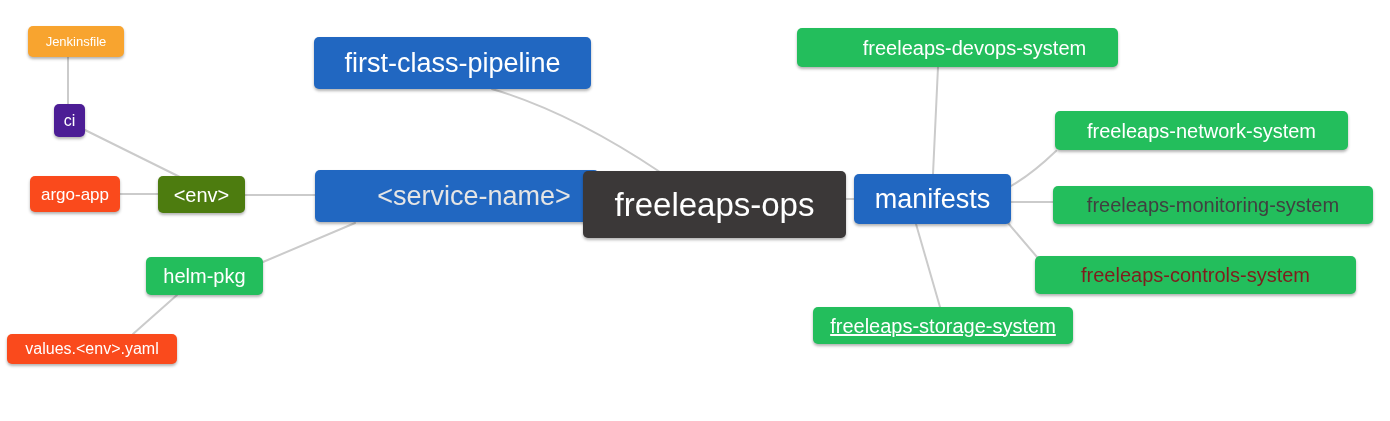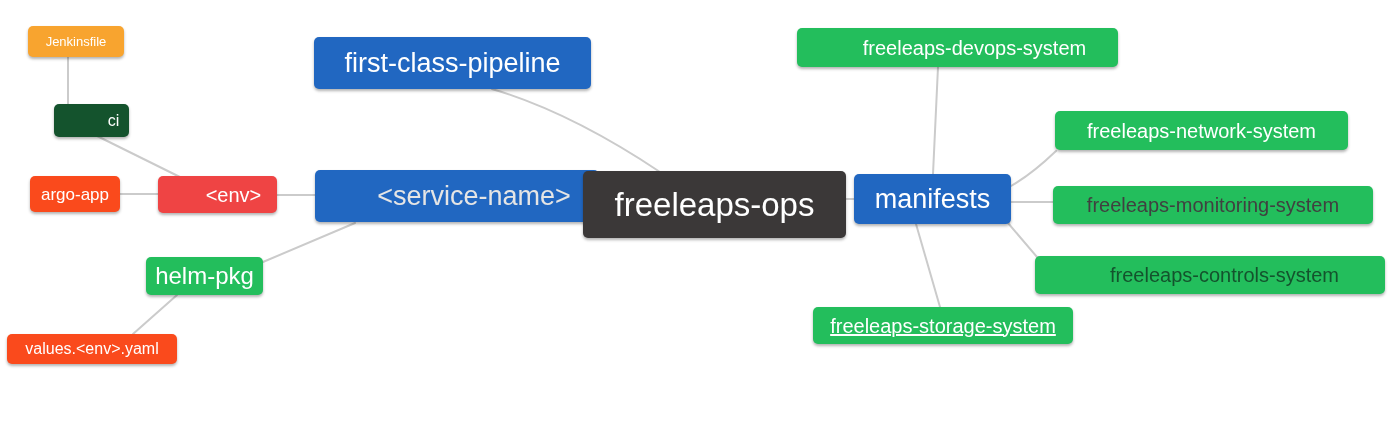--- a/index.html
+++ b/index.html
@@ -39,21 +39,21 @@
     box-shadow: 0 2px 3px rgba(0,0,0,0.3);
     cursor: pointer;
     line-height: 1;
     letter-spacing: 0;
   }
   
   #n-jenkinsfile        { left: 20px;   top: 26px;  width: 96px;  height: 31px; font-size: 13px; margin-left: 8px; }
   #n-ci                 { left: 54px;   top: 104px; width: 31px;  height: 33px; font-size: 16px; }
   #n-argo-app           { left: 30px;   top: 176px; width: 90px;  height: 36px; font-size: 17px; }
   #n-env                { left: 158px;  top: 176px; width: 87px;  height: 37px; font-size: 20px; }
-  #n-helm-pkg           { left: 146px;  top: 257px; width: 117px; height: 38px; font-size: 24px; }
+  #n-helm-pkg           { left: 146px;  top: 257px; width: 117px; height: 38px; font-size: 20px; }
   #n-values-env-yaml    { left: 7px;    top: 334px; width: 170px; height: 30px; font-size: 16px; }
   #n-first-class-pipeline { left: 314px; top: 37px; width: 277px; height: 52px; font-size: 27px; }
   #n-service-name       { left: 315px;  top: 170px; width: 250px; height: 52px; font-size: 27px; }
   #n-freeleaps-ops      { left: 583px;  top: 171px; width: 263px; height: 67px; font-size: 33px; }
   #n-manifests          { left: 854px;  top: 174px; width: 157px; height: 50px; font-size: 27px; text-align: center; }
   #n-devops-system      { left: 797px;  top: 28px;  width: 287px; height: 39px; font-size: 20px; }
   #n-network-system     { left: 1055px; top: 111px; width: 293px; height: 39px; font-size: 20px; }
   #n-monitoring-system  { left: 1053px; top: 186px; width: 320px; height: 38px; font-size: 20px; }
   #n-controls-system    { left: 1035px; top: 256px; width: 321px; height: 38px; font-size: 20px; }
   #n-storage-system     { left: 813px;  top: 307px; width: 260px; height: 37px; font-size: 20px; text-decoration: underline; }
@@ -75,41 +75,41 @@
     <path d="M846,199 L854,199" style="stroke: rgb(203, 203, 203);"></path>
     <path d="M933,174 L938,67" style="stroke: rgb(203, 203, 203);"></path>
     <path d="M1011,186 Q1032,174 1056,151" style="stroke: rgb(203, 203, 203);"></path>
     <path d="M1011,202 L1053,202" style="stroke: rgb(203, 203, 203);"></path>
     <path d="M1008,223 L1037,257" style="stroke: rgb(203, 203, 203);"></path>
     <path d="M916,224 L940,307" style="stroke: rgb(203, 203, 203);"></path>
   </svg>
 
   <div class="node" id="n-jenkinsfile" style="background: rgb(248, 164, 47); color: rgb(255, 255, 255);">Jenkinsfile</div>
 
-  <div class="node" id="n-ci" style="background: #14532d; color: rgb(255, 255, 255); padding-left: 44px;">ci</div>
+  <div class="node" id="n-ci" style="background: #4c1d95; color: rgb(255, 255, 255);">ci</div>
 
   <div class="node" id="n-argo-app" style="background: rgb(250, 74, 28); color: rgb(255, 255, 255);">argo-app</div>
 
-  <div class="node" id="n-env" style="background: #ef4444; color: rgb(255, 255, 255); padding-left: 32px;">&lt;env&gt;</div>
+  <div class="node" id="n-env" style="background: #4d7c0f; color: rgb(255, 255, 255);">&lt;env&gt;</div>
 
   <div class="node" id="n-helm-pkg" style="background: rgb(35, 190, 92); color: rgb(255, 255, 255);">helm-pkg</div>
 
   <div class="node" id="n-first-class-pipeline" style="background: rgb(33, 103, 193); color: rgb(255, 255, 255);">first-class-pipeline</div>
 
   <div class="node" id="n-values-env-yaml" style="background: rgb(250, 74, 28); color: rgb(255, 255, 255);">values.&lt;env&gt;.yaml</div>
 
   <div class="node" id="n-service-name" style="background: rgb(33, 103, 193); color: #e5e5e5; padding-left: 34px;">&lt;service-name&gt;</div>
 
   <div class="node" id="n-freeleaps-ops" style="background: rgb(59, 56, 56); color: rgb(255, 255, 255); text-align: center;">freeleaps-ops</div>
 
   <div class="node" id="n-manifests" style="background: rgb(33, 103, 193); color: rgb(255, 255, 255);">manifests</div>
 
   <div class="node" id="n-devops-system" style="background: rgb(35, 190, 92); color: rgb(255, 255, 255); padding-left: 34px;">freeleaps-devops-system</div>
 
   <div class="node" id="n-network-system" style="background: rgb(35, 190, 92); color: rgb(255, 255, 255);">freeleaps-network-system</div>
 
   <div class="node" id="n-monitoring-system" style="background: rgb(35, 190, 92); color: #404040;">freeleaps-monitoring-system</div>
 
-  <div class="node" id="n-controls-system" style="background: rgb(35, 190, 92); color: #14532d; padding-left: 29px;">freeleaps-controls-system</div>
+  <div class="node" id="n-controls-system" style="background: rgb(35, 190, 92); color: #7f1d1d;">freeleaps-controls-system</div>
 
   <div class="node" id="n-storage-system" style="background: rgb(35, 190, 92); color: rgb(255, 255, 255);">freeleaps-storage-system</div>
 
 </div>
 
 </body></html>

